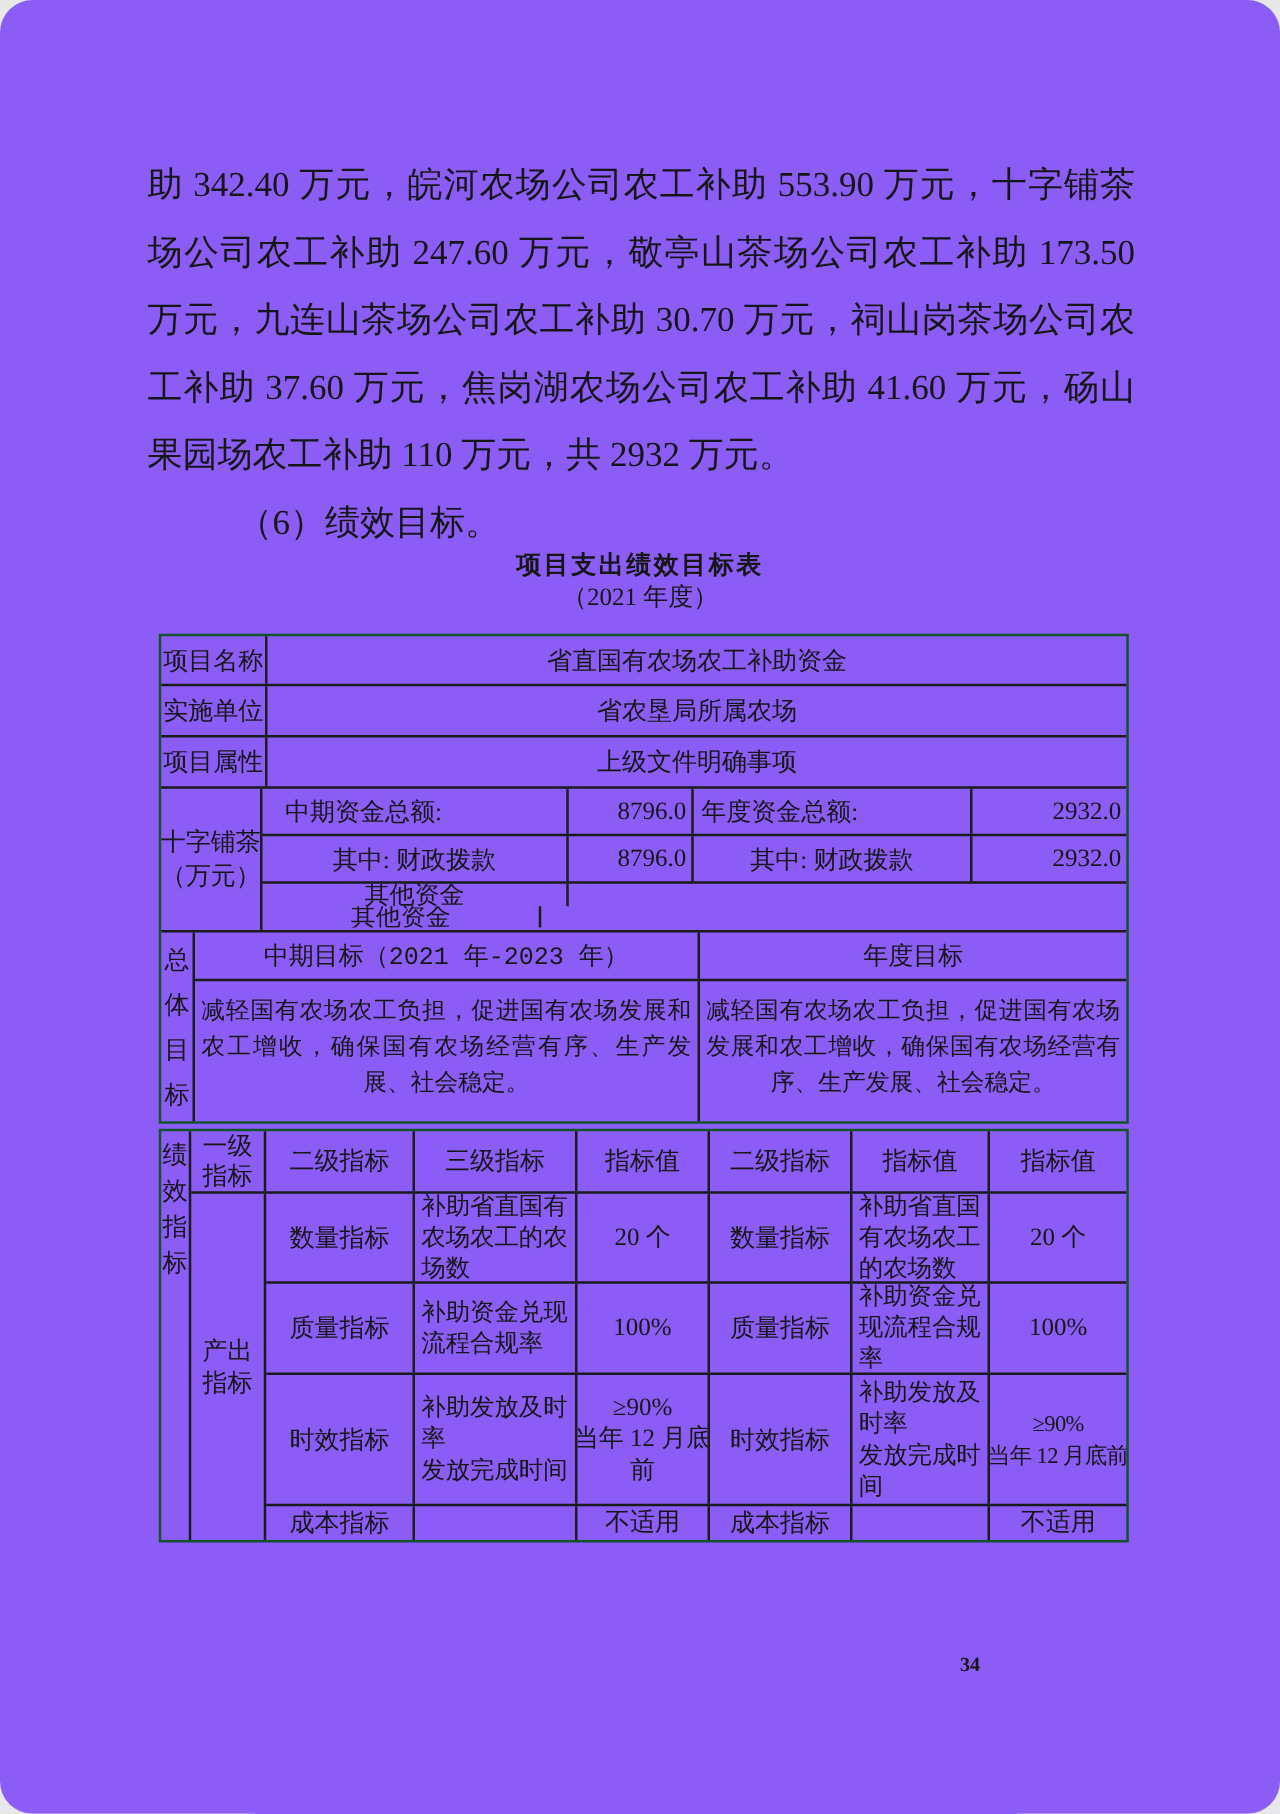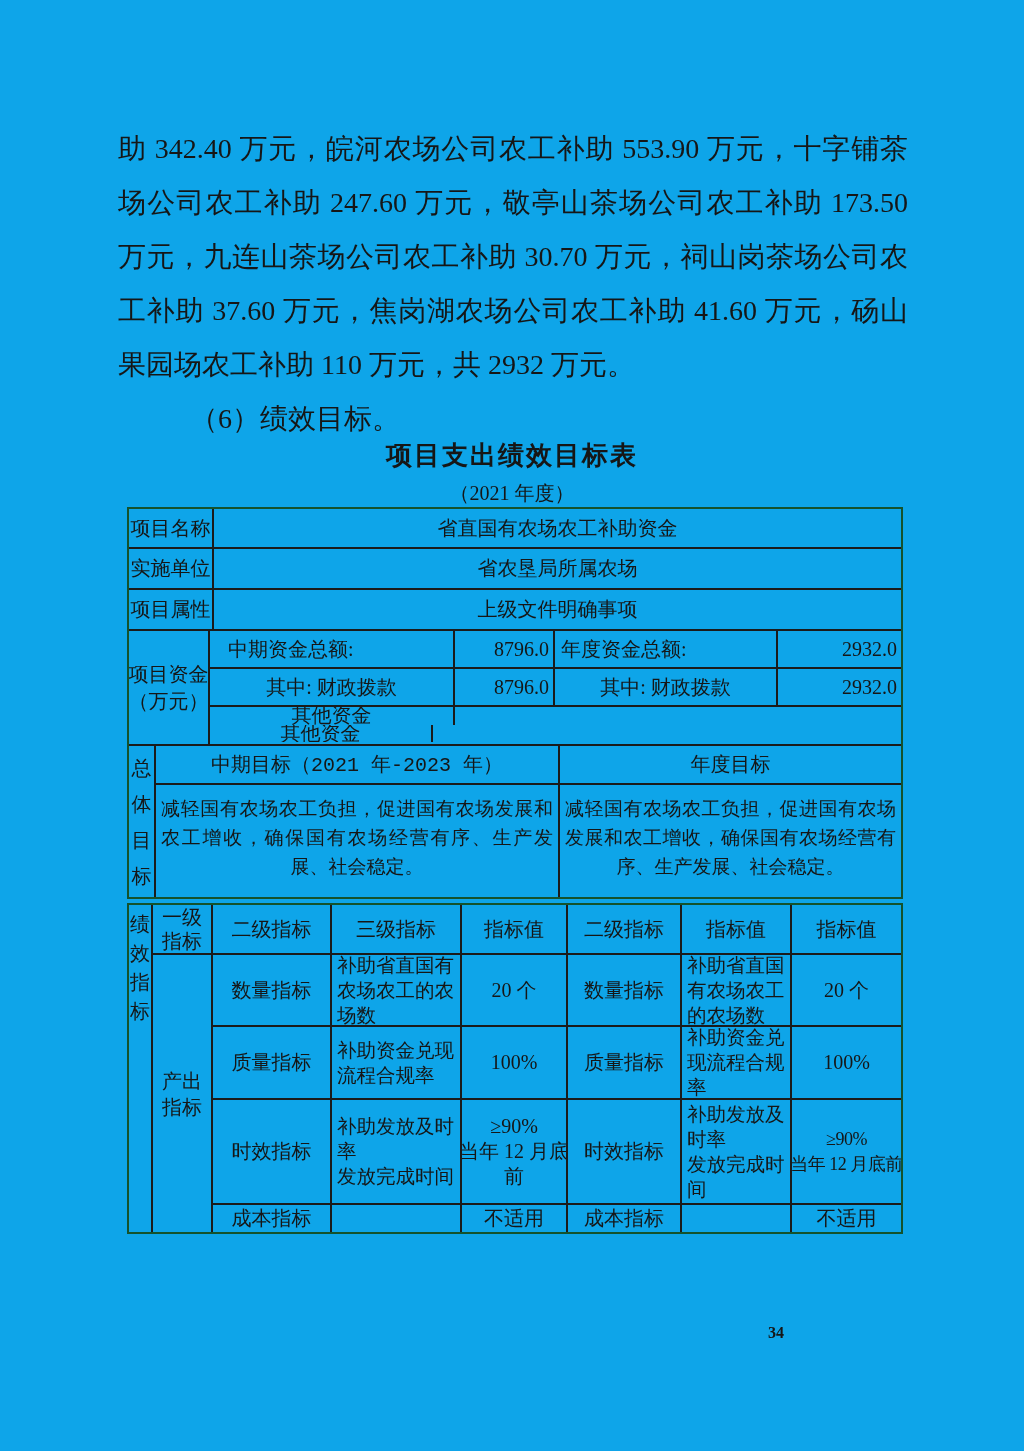--- a/index.html
+++ b/index.html
@@ -1,29 +1,30 @@
 <!DOCTYPE html>
 <html><head>
 <meta charset="utf-8">
 <style>
   html,body{margin:0;padding:0;background:#e8e8e8;}
   .page{
-    position:relative;width:1024px;height:1451px;background:#0ea5e9;
+    position:relative;width:1024px;height:1451px;background:#8b5cf6;
     margin:0 auto;font-family:"Liberation Serif","DejaVu Serif",serif;color:#161616;
     overflow:hidden;
+    border-radius:26px;
   }
   
   .para{position:absolute;left:118px;top:122px;width:790px;font-size:28px;}
   .para .line{height:54px;line-height:54px;white-space:nowrap;}
   .para .jl{text-align:justify;text-align-last:justify;}
   .para .indent{padding-left:72px;}
   
   .tbl-title{position:absolute;top:438px;left:0;width:1024px;text-align:center;
-    font-size:26px;font-weight:bold;letter-spacing:2px;}
-  .tbl-sub{position:absolute;top:480px;left:0;width:1024px;text-align:center;font-size:20px;}
+    font-size:20px;font-weight:bold;letter-spacing:2px;}
+  .tbl-sub{position:absolute;top:464px;left:0;width:1024px;text-align:center;font-size:20px;}
   
   .boxA,.boxB{position:absolute;left:127px;width:776px;border:2px solid #14532d;
     box-sizing:border-box;font-size:20px;}
   .boxA{top:507px;}
   .boxB{top:903px;display:flex;}
   .boxA *,.boxB *{box-sizing:border-box;}
   .frow{display:flex;border-bottom:2px solid #1b1b1b;}
   .cell{display:flex;align-items:center;justify-content:center;overflow:hidden;}
   .br{border-right:2px solid #1b1b1b;}
   .bb{border-bottom:2px solid #1b1b1b;}
@@ -107,21 +108,21 @@
     <div class="frow" style="height:41px;">
       <div class="cell br info-label">实施单位</div>
       <div class="cell info-value">省农垦局所属农场</div>
     </div>
     <div class="frow" style="height:41px;">
       <div class="cell br info-label">项目属性</div>
       <div class="cell info-value">上级文件明确事项</div>
     </div>
 
     <div class="funds">
-      <div class="cell br funds-label pre">项目资金
+      <div class="cell br funds-label pre">十字铺茶
 （万元）</div>
       <div class="funds-right">
         <div class="mrow bb">
           <div class="cell br m-lab">中期资金总额:</div>
           <div class="cell br m-val">8796.0</div>
           <div class="cell br y-lab">年度资金总额:</div>
           <div class="cell y-val">2932.0</div>
         </div>
         <div class="mrow bb">
           <div class="cell br m-lab ctr">其中: 财政拨款</div>

